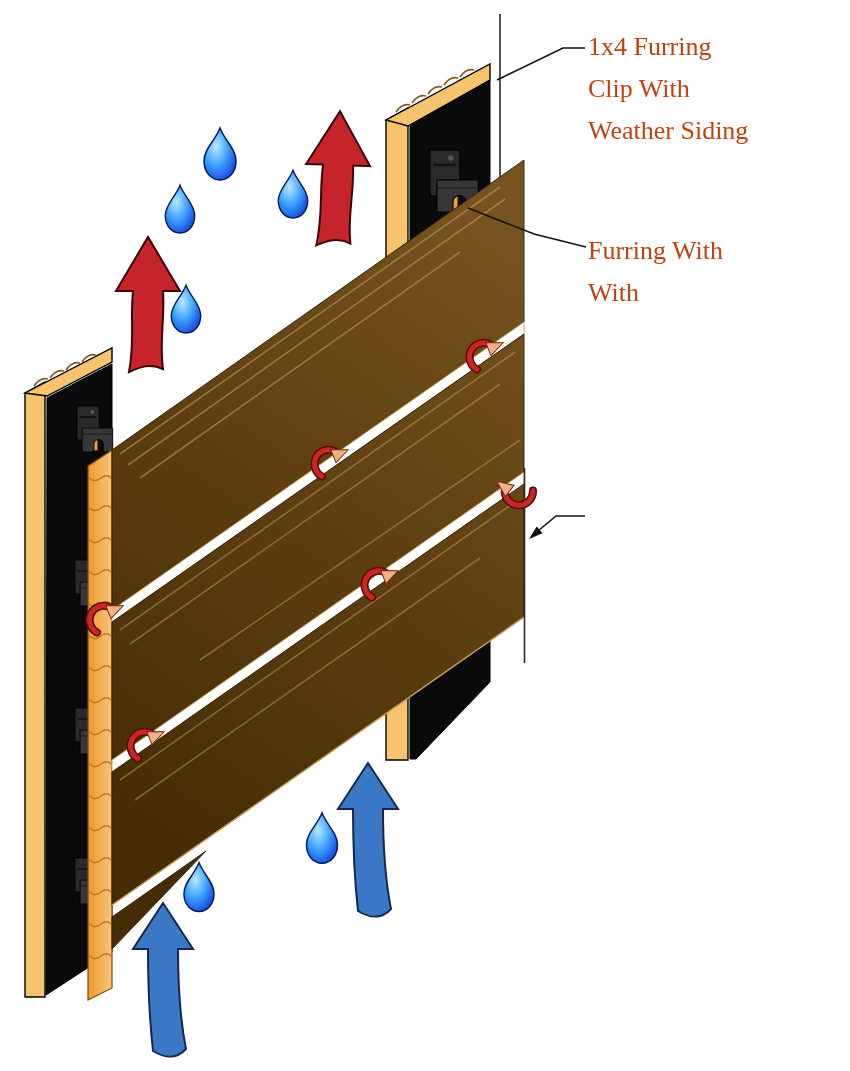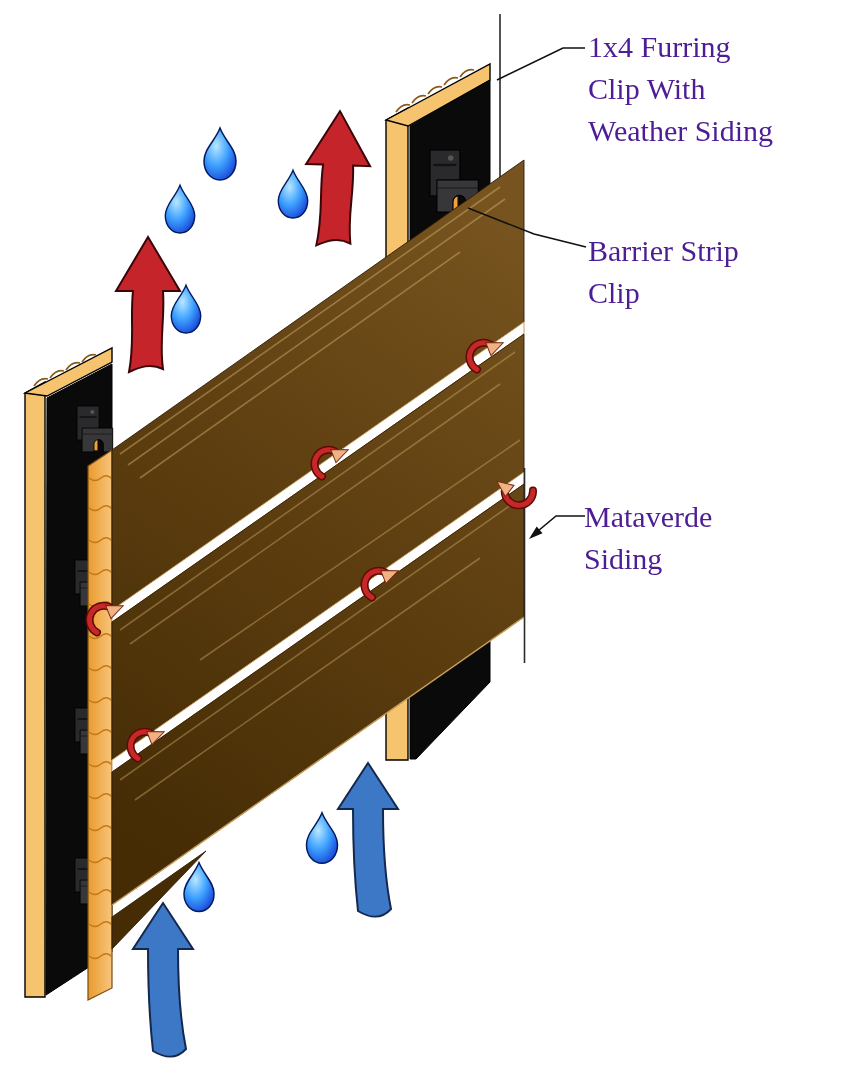--- a/index.html
+++ b/index.html
@@ -2,21 +2,21 @@
 <html style="--c-red: #c6242b; --c-blue: #3c78c6; --c-tan: #f6c46e; --c-black: #0a0a0a;"><head>
 <meta charset="utf-8">
 <style>
   html,body{margin:0;padding:0;background:#ffffff;}
   #stage{
     position:relative;width:850px;height:1071px;background:#ffffff;
     font-family:"Liberation Serif", serif;overflow:hidden;
   }
   #drawing{position:absolute;left:0;top:0;}
   .diagram-label{
-    position:absolute;color:#4c1d95;font-size:30px;line-height:42px;
+    position:absolute;color:#c2410c;font-size:26px;line-height:42px;
     font-family:"Liberation Serif", serif;white-space:nowrap;
   }
   .diagram-label div{height:42px;}
 </style>
 </head>
 <body>
 
 <div id="stage">
 
 <svg id="drawing" width="850" height="1071" viewBox="0 0 850 1071" xmlns="http://www.w3.org/2000/svg">
@@ -176,22 +176,18 @@
   </g>
 </svg>
 
 <div class="diagram-label" style="left:588px;top:26px;">
   <div>1x4 Furring</div>
   <div>Clip With</div>
   <div>Weather Siding</div>
 </div>
 
 <div class="diagram-label" style="left:588px;top:230px;">
-  <div>Barrier Strip</div>
-  <div>Clip</div>
+  <div>Furring With</div>
+  <div>With</div>
 </div>
 
-<div class="diagram-label" style="left:584px;top:496px;">
-  <div>Mataverde</div>
-  <div>Siding</div>
-</div>
 
 </div>
 
 </body></html>

